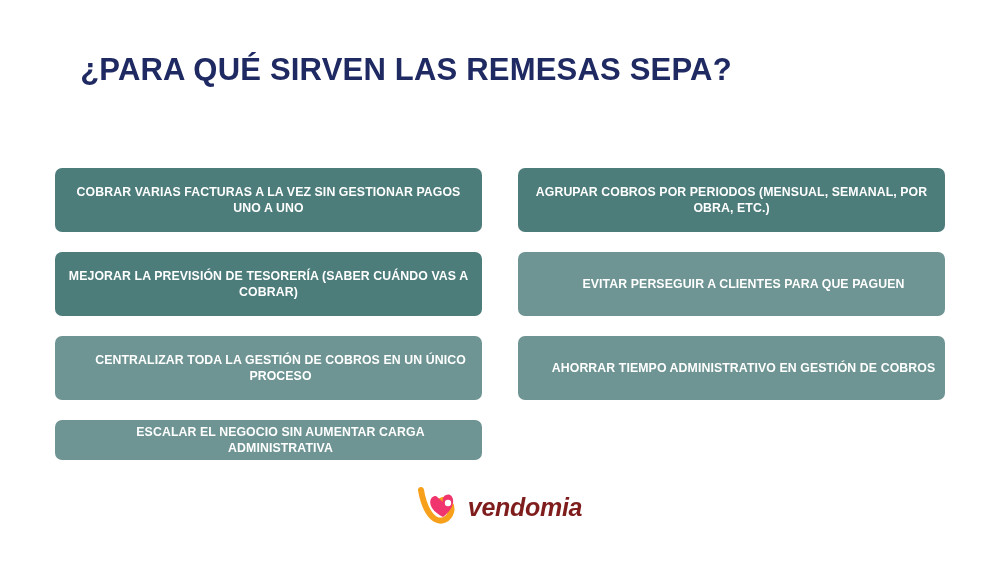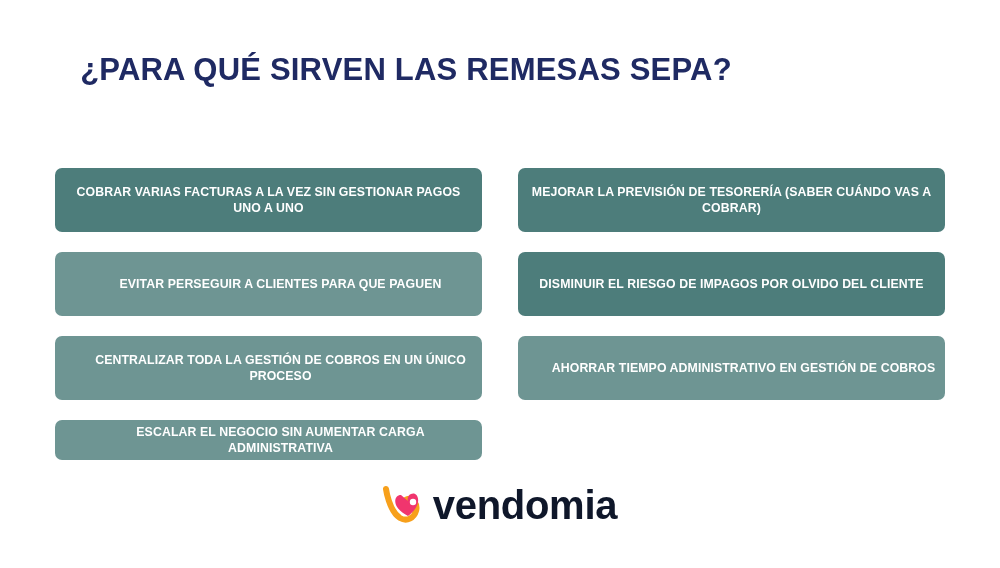--- a/index.html
+++ b/index.html
@@ -72,39 +72,40 @@
     align-items: center;
     justify-content: center;
     gap: 10px;
   }
   .logo-mark {
     position: relative;
     width: 40px;
     height: 42px;
   }
   .brand-name {
-    font-size: 40px;
+    font-size: 25px;
     font-weight: bold;
-    color: #0f172a;
+    color: #7f1d1d;
     letter-spacing: -0.3px;
+    font-style: italic;
   }
 </style>
 </head>
 <body>
 
 <div class="page">
 
   <div class="title">¿PARA QUÉ SIRVEN LAS REMESAS SEPA?</div>
 
   <div class="grid">
     <div class="card">COBRAR VARIAS FACTURAS A LA VEZ SIN GESTIONAR PAGOS UNO A UNO</div>
+    <div class="card">AGRUPAR COBROS POR PERIODOS (MENSUAL, SEMANAL, POR OBRA, ETC.)</div>
     <div class="card">MEJORAR LA PREVISIÓN DE TESORERÍA (SABER CUÁNDO VAS A COBRAR)</div>
 
     <div class="card pale">EVITAR PERSEGUIR A CLIENTES PARA QUE PAGUEN</div>
-    <div class="card">DISMINUIR EL RIESGO DE IMPAGOS POR OLVIDO DEL CLIENTE</div>
     <div class="card pale">CENTRALIZAR TODA LA GESTIÓN DE COBROS EN UN ÚNICO PROCESO</div>
     <div class="card pale">AHORRAR TIEMPO ADMINISTRATIVO EN GESTIÓN DE COBROS</div>
 
     <div class="card pale">ESCALAR EL NEGOCIO SIN AUMENTAR CARGA ADMINISTRATIVA</div>
   </div>
 
   <div class="footer">
     <span class="logo-mark">
       <svg width="40" height="42" viewBox="0 0 40 42" xmlns="http://www.w3.org/2000/svg">
         <path d="M3 4 C3 4 6 26 17 33 C24 37 31 33 33 26 C35 19 30 13 25 14 C21 15 19 19 21 22" fill="none" stroke="#f7a01b" stroke-width="6" stroke-linecap="round" stroke-linejoin="round"></path>

